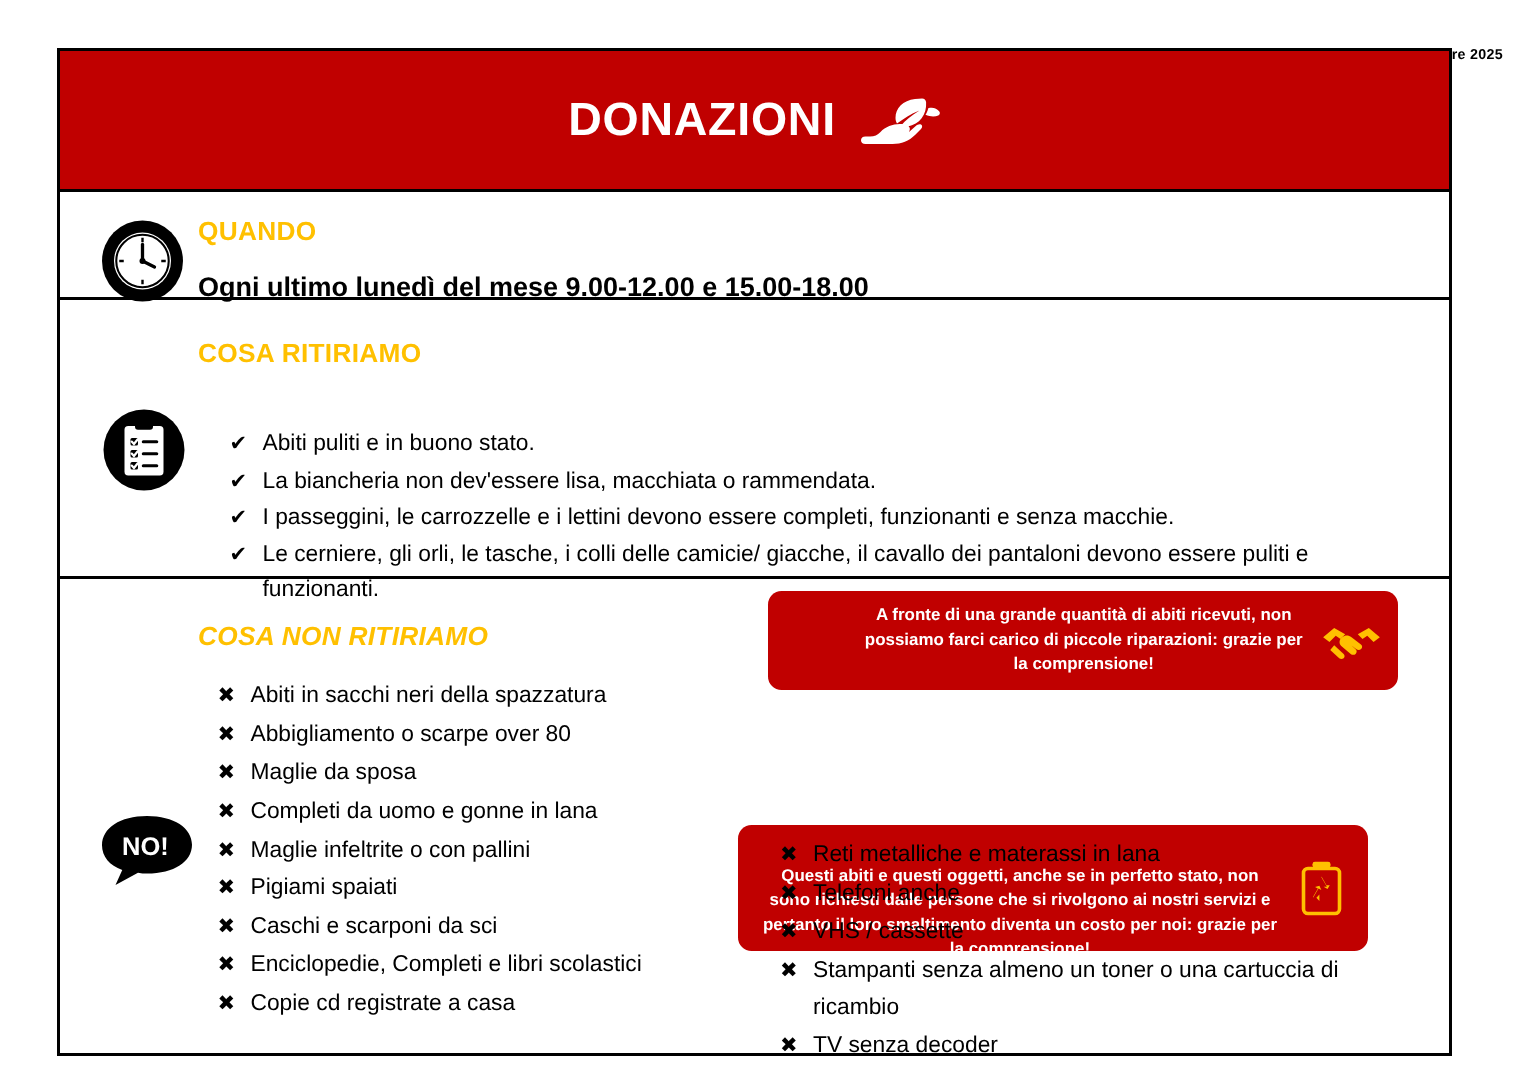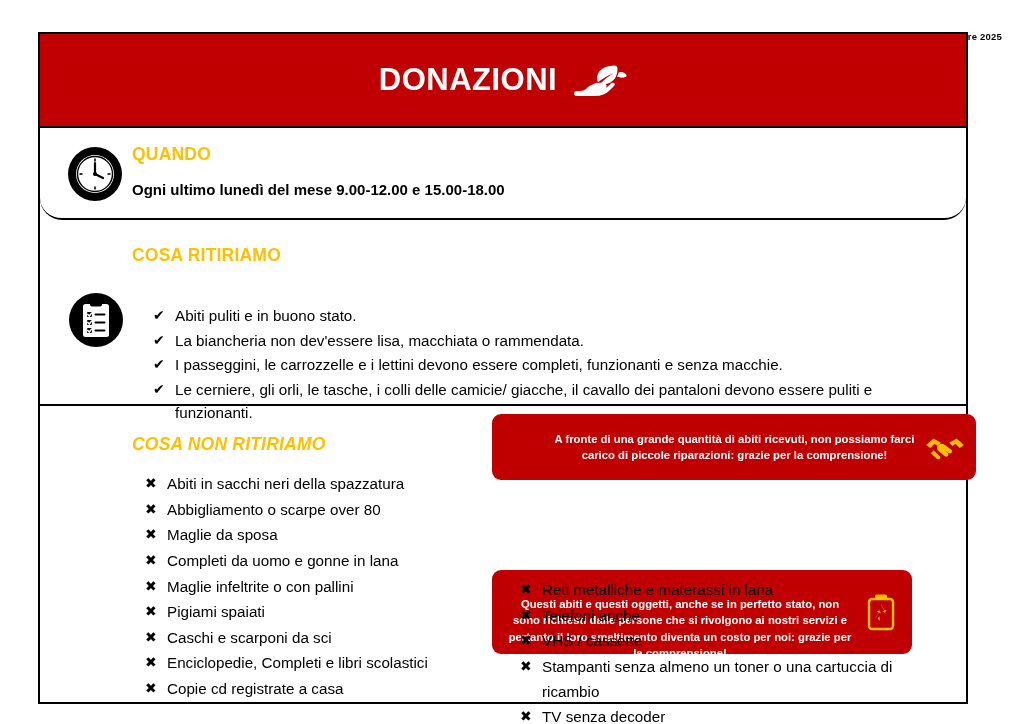--- a/index.html
+++ b/index.html
@@ -54,26 +54,26 @@
     position:absolute; left:26px;
     width:56px; height:56px;
   }
 
   .sec-title {
     font-size:17.5px; font-weight:700; color:#ffc000;
     letter-spacing:0.2px;
   }
 
   
-  .sec-quando { height:92px;border-radius:22px; }
+  .sec-quando { height:72px; }
   .sec-quando .sec-icon { top:18px; left:27px; }
   .quando-body { padding:16px 0 0 92px; }
   .quando-text {
     margin-top:16px;
-    font-size:15px; font-weight:700; color:#000;
+    font-size:18px; font-weight:700; color:#000;
   }
 
   
   .sec-ritiriamo { height:186px; }
   .sec-ritiriamo .sec-icon { top:72px; left:28px; }
   .sec-ritiriamo .sec-title { position:absolute; left:92px; top:25px; }
 
   .notice {
     position:absolute;
     background:#c00000; color:#fff;
@@ -81,21 +81,21 @@
     display:flex; align-items:center;
   }
   .notice-text {
     flex:1;
     text-align:center;
     font-size:11.3px; font-weight:700; line-height:1.45;
     padding:8px 6px 8px 14px;
   }
   .notice-icon { width:52px; padding-right:10px; display:flex; align-items:center; justify-content:center;}
 
-  .notice-ritiriamo { left:452px; top:194px; width:484px; height:66px;padding-left:45px; }
+  .notice-ritiriamo { left:472px; top:194px; width:420px; height:66px;padding-left:45px; }
 
   .list { list-style:none; margin:0; padding:0; }
   .list li {
     display:flex; align-items:flex-start;
     font-size:15.2px; line-height:1.55; color:#000;
     margin-bottom:1px;
   }
   .bullet {
     width:22px; flex:0 0 22px;
     font-size:14px; line-height:1.6;
@@ -219,20 +219,26 @@
         <li>
             <span class="bullet bullet-check">✔</span>
             <span class="li-text">Le cerniere, gli orli, le tasche, i colli delle camicie/ giacche, il cavallo dei pantaloni devono essere puliti e funzionanti.</span>
           </li>
       </ul>
     </div>
 
     <div class="section sec-non">
       <div class="sec-title">COSA NON RITIRIAMO</div>
 
+      <span class="no-icon">
+        <svg viewBox="0 0 64 50" width="64" height="50" aria-hidden="true">
+          <path d="M32 2 C14 2 2 10 2 21.5 C2 29 7 35 15.5 38 L11 48 L26 39.8 C28 40.2 30 40.4 32 40.4 C50 40.4 62 32.5 62 21.2 C62 10 50 2 32 2 Z" fill="#000"></path>
+          <text x="31" y="28" font-family="Liberation Sans, sans-serif" font-size="17" font-weight="700" fill="#fff" text-anchor="middle">NO!</text>
+        </svg>
+      </span>
 
       <div class="notice notice-non">
         <div class="notice-text">Questi abiti e questi oggetti, anche se in perfetto stato, non sono richiesti dalle persone che si rivolgono ai nostri servizi e pertanto il loro smaltimento diventa un costo per noi: grazie per la comprensione!</div>
         <div class="notice-icon">
           <svg viewBox="0 0 34 40" width="36" height="40" aria-hidden="true">
             <rect x="5" y="7" width="24" height="30" rx="3" fill="none" stroke="#ffc000" stroke-width="2.4"></rect>
             <rect x="11" y="2.5" width="12" height="4" rx="1.6" fill="#ffc000"></rect>
             <g fill="#ffc000">
               <path d="M17 13 l3.6 6.2 h-2.2 l2.6 1.5 l1.5 -2.6 h-2.2 l-3.3 -5.7 z"></path>
               <path d="M11.4 26.5 l3.6 -6.2 l1.9 1.1 l-1.3 -2.9 l-2.9 0.8 l1.9 1.1 l-3.2 5.5 z"></path>

